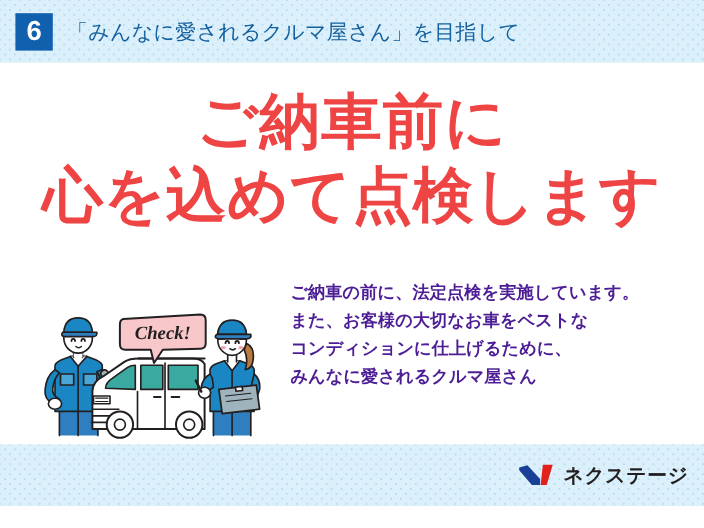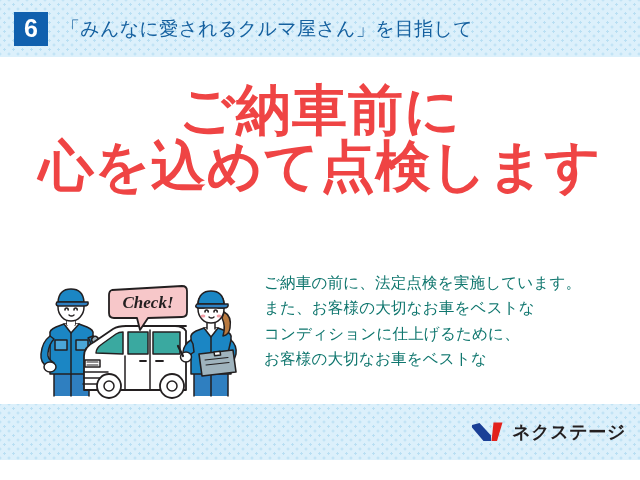--- a/index.html
+++ b/index.html
@@ -77,33 +77,34 @@
     line-height: 1.02;
     letter-spacing: 1px;
   }
   #headline .hl-line1 {
     display: block;
     font-size: 55px;
   }
   #headline .hl-line2 {
     display: block;
     font-size: 55px;
+    margin-top: 11px;
     letter-spacing: 0.5px;
   }
 
   
   #body-copy {
     position: absolute;
     left: 264px;
-    top: 270px;
+    top: 254px;
     width: 360px;
-    color: #0f766e;
+    color: #4c1d95;
     font-size: 15.6px;
     line-height: 1.62;
-    font-weight: normal;
+    font-weight: bold;
     letter-spacing: 0.1px;
   }
   #body-copy .line {
     display: block;
     white-space: nowrap;
   }
   #body-copy .note {
     display: block;
     font-size: 13.1px;
     margin-top: 2px;
@@ -157,21 +158,21 @@
 
   <div id="headline">
     <span class="hl-line1">ご納車前に</span>
     <span class="hl-line2">心を込めて点検します</span>
   </div>
 
   <div id="body-copy">
     <span class="line">ご納車の前に、法定点検を実施しています。</span>
     <span class="line">また、お客様の大切なお車をベストな</span>
     <span class="line">コンディションに仕上げるために、</span>
-    <span class="line">お客様の大切なお車をベストな</span>
+    <span class="line">みんなに愛されるクルマ屋さん</span>
   </div>
 
   <div id="illustration">
     <svg width="210" height="140" viewBox="0 0 210 140" xmlns="http://www.w3.org/2000/svg">
       <g fill="none" stroke="#231f20" stroke-width="1.5" stroke-linecap="round" stroke-linejoin="round">
 
         <g>
 
           <path d="M18 128 L18 104 L53 104 L53 128" fill="#2f7fc0" stroke="#231f20"></path>
           <path d="M35 128 L35 106" stroke="#231f20"></path>

